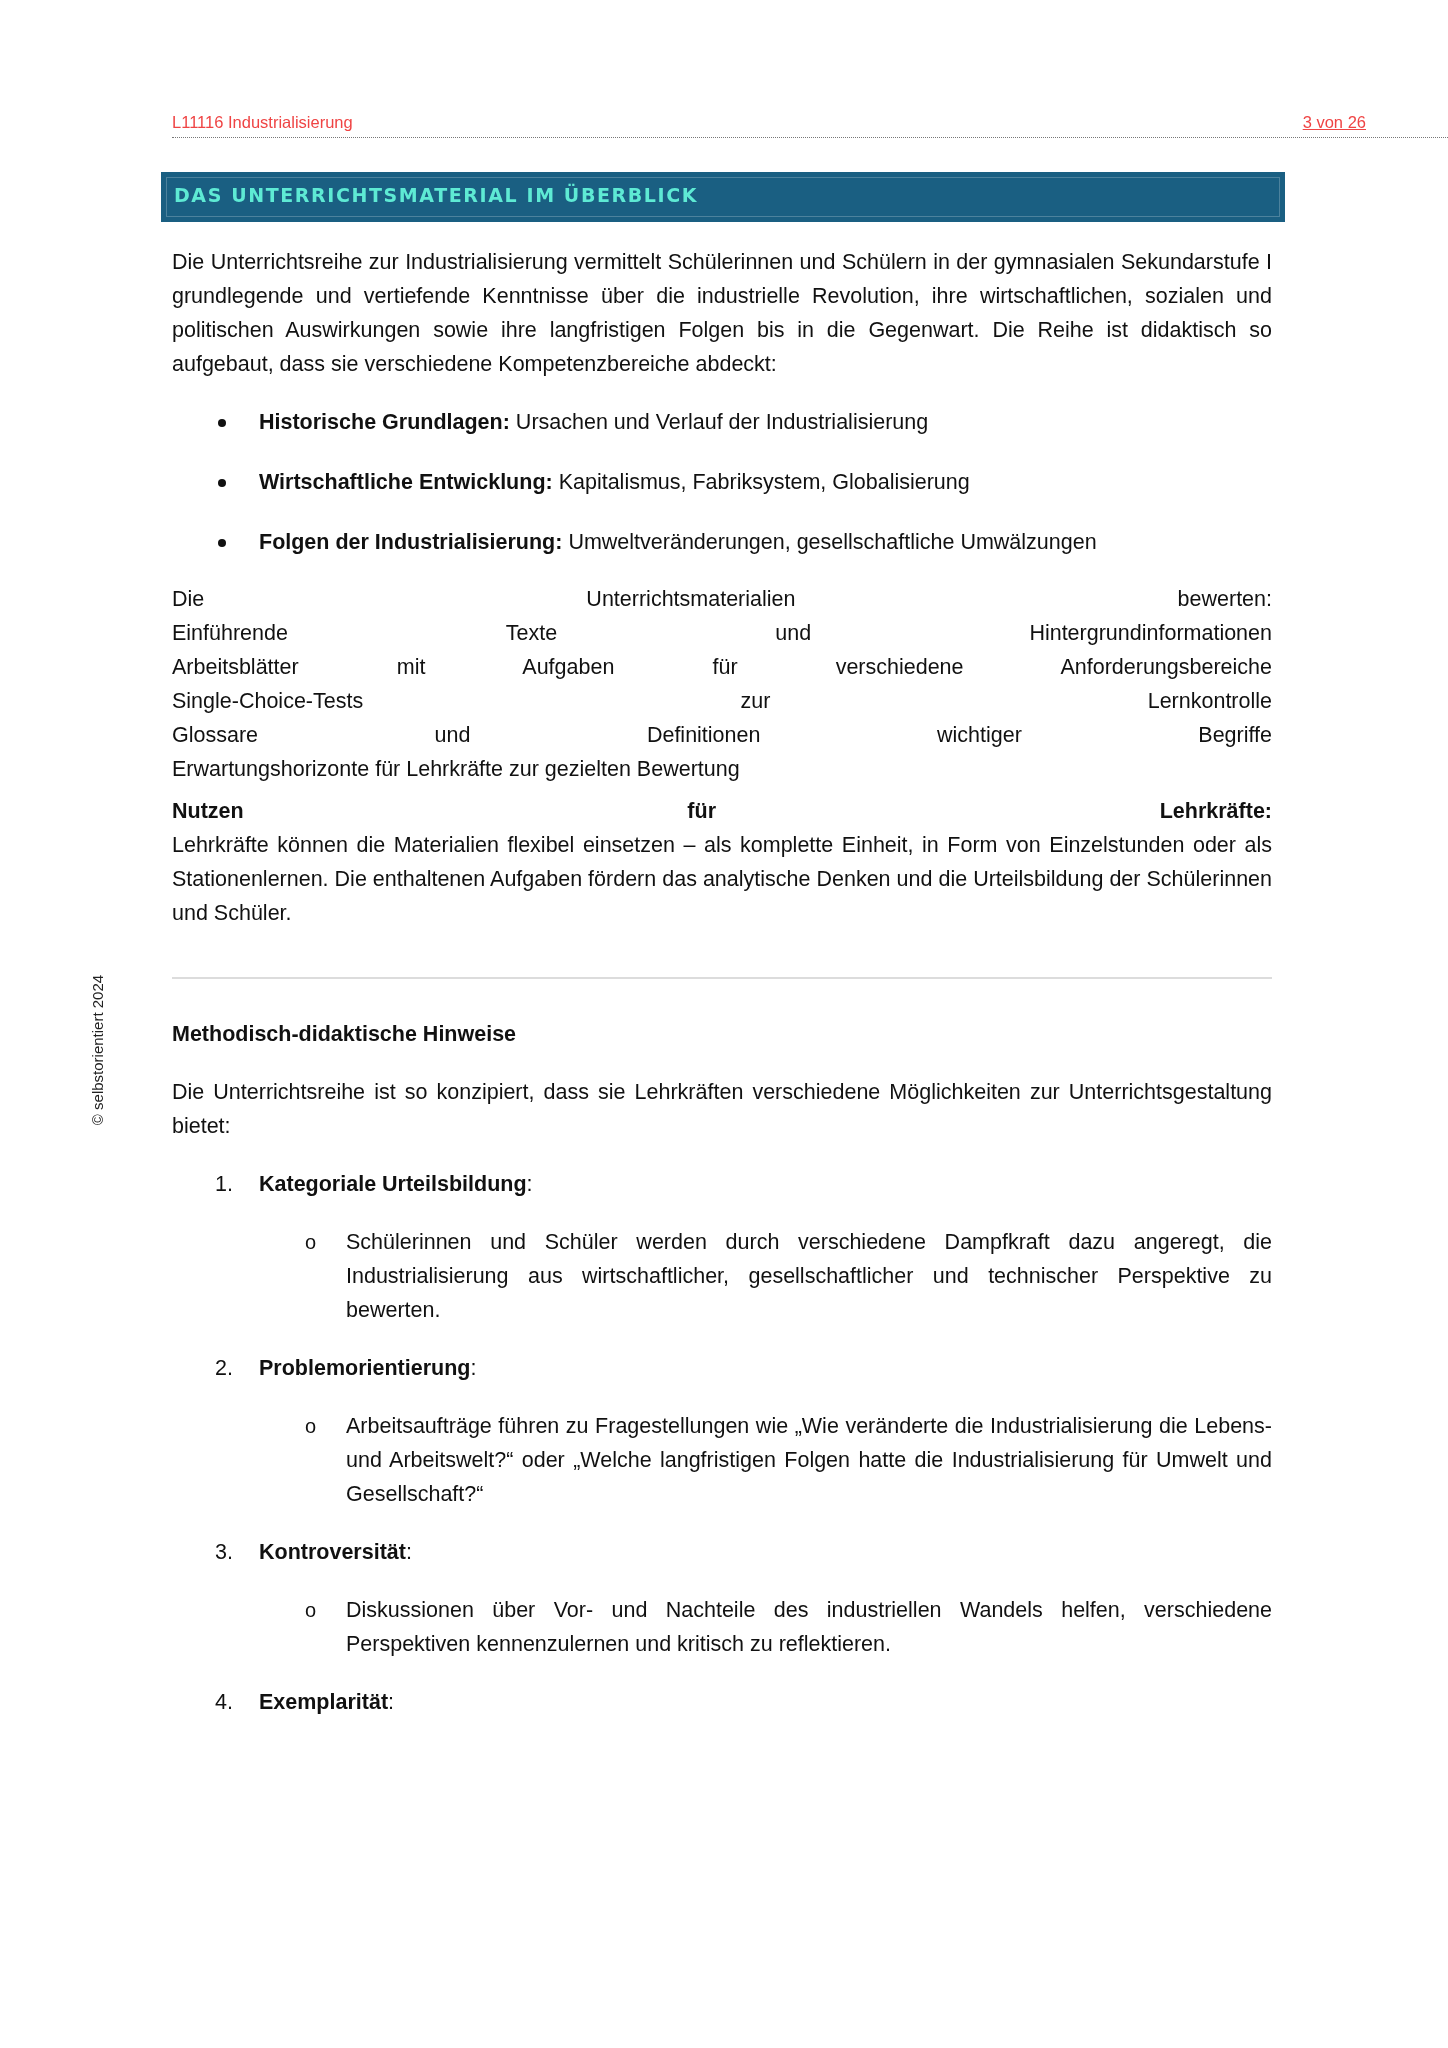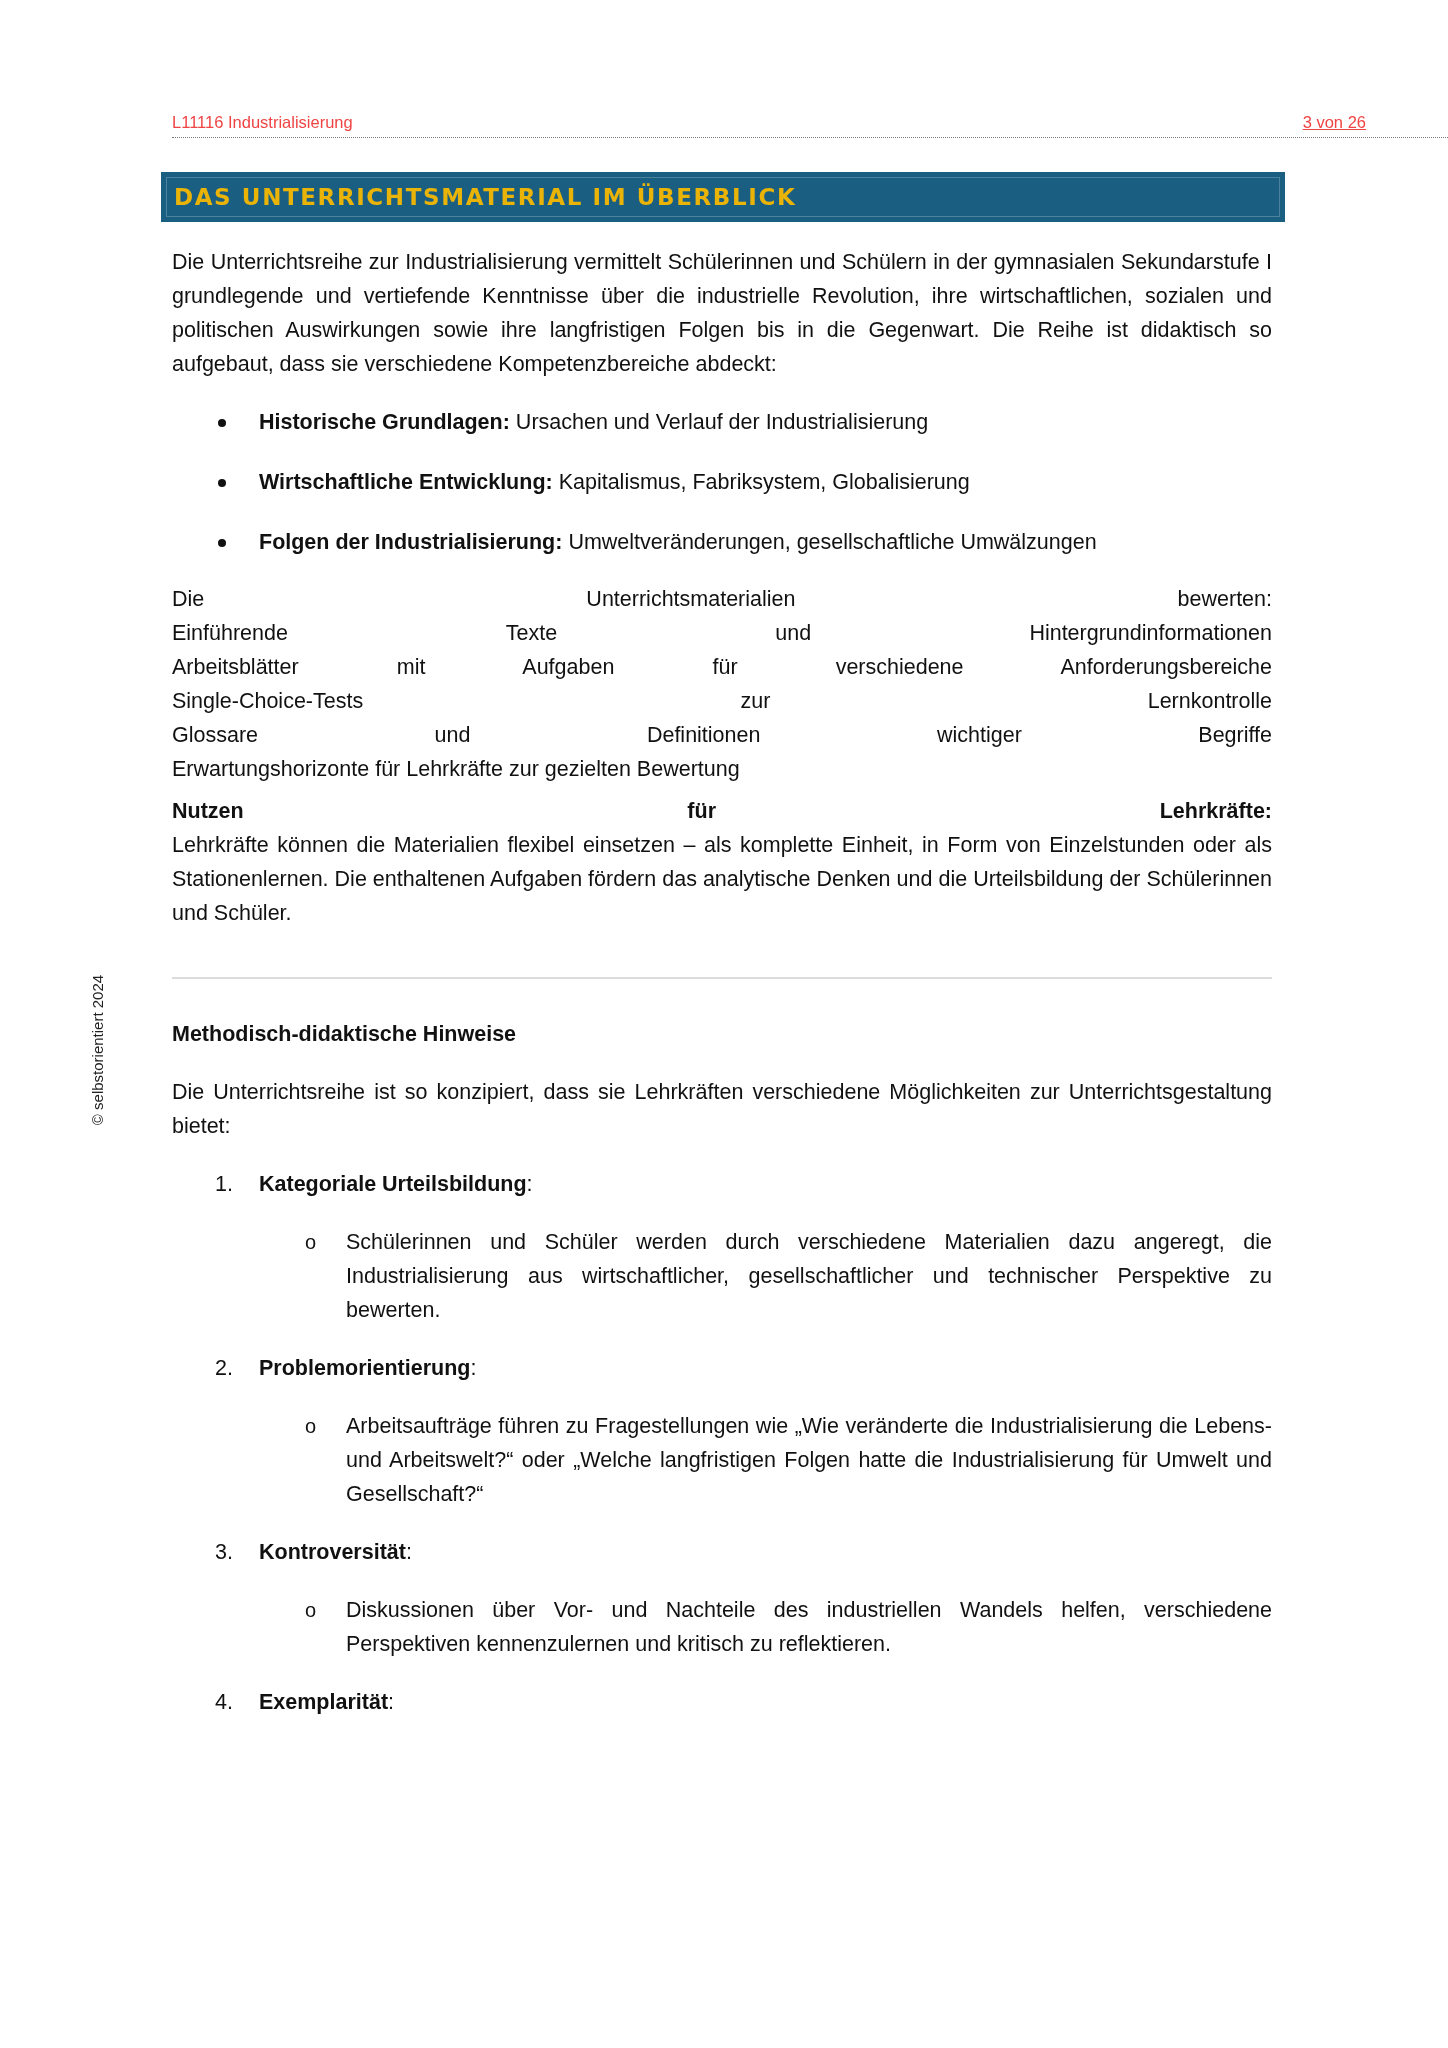--- a/index.html
+++ b/index.html
@@ -21,21 +21,21 @@
     position: absolute; left: 161px; top: 172px; width: 1124px; height: 50px;
     background: #1a5f82; box-sizing: border-box;
     border: 1px solid #1a5f82;
   }
   .title-bar::before {
     content: ""; position: absolute; left: 4px; right: 4px; top: 4px; bottom: 4px;
     border: 1px solid rgba(255,255,255,0.22);
   }
   .title-bar span {
     position: absolute; left: 12px; top: 11px;
-    color: #eab308; font-weight: bold; font-size: 23px; letter-spacing: 1.6px;
+    color: #5eead4; font-weight: bold; font-size: 19px; letter-spacing: 1.6px;
     font-family: "DejaVu Sans", sans-serif;
   }
   .copyright {
     position: absolute; left: 97px; top: 1050px; width: 0; height: 0;
   }
   .copyright span {
     position: absolute; left: 0; top: 0; white-space: nowrap;
     transform: translate(-50%, -50%) rotate(-90deg);
     font-size: 15px; color: #222;
   }
@@ -115,21 +115,21 @@
   <div class="h-method">Methodisch-didaktische Hinweise</div>
   <p class="method-intro">Die Unterrichtsreihe ist so konzipiert, dass sie Lehrkräften verschiedene Möglichkeiten zur Unterrichtsgestaltung bietet:</p>
 
   <ol class="num">
     <li>
       <span class="n">1.</span>
       <b>Kategoriale Urteilsbildung</b><span>:</span>
       <ul class="sub">
         <li>
             <span class="o">o</span>
-            <p>Schülerinnen und Schüler werden durch verschiedene Materialien dazu angeregt, die Industrialisierung aus wirtschaftlicher, gesellschaftlicher und technischer Perspektive zu bewerten.</p>
+            <p>Schülerinnen und Schüler werden durch verschiedene Dampfkraft dazu angeregt, die Industrialisierung aus wirtschaftlicher, gesellschaftlicher und technischer Perspektive zu bewerten.</p>
           </li>
       </ul>
     </li>
     <li>
       <span class="n">2.</span>
       <b>Problemorientierung</b><span>:</span>
       <ul class="sub">
         <li>
             <span class="o">o</span>
             <p>Arbeitsaufträge führen zu Fragestellungen wie „Wie veränderte die Industrialisierung die Lebens- und Arbeitswelt?“ oder „Welche langfristigen Folgen hatte die Industrialisierung für Umwelt und Gesellschaft?“</p>

